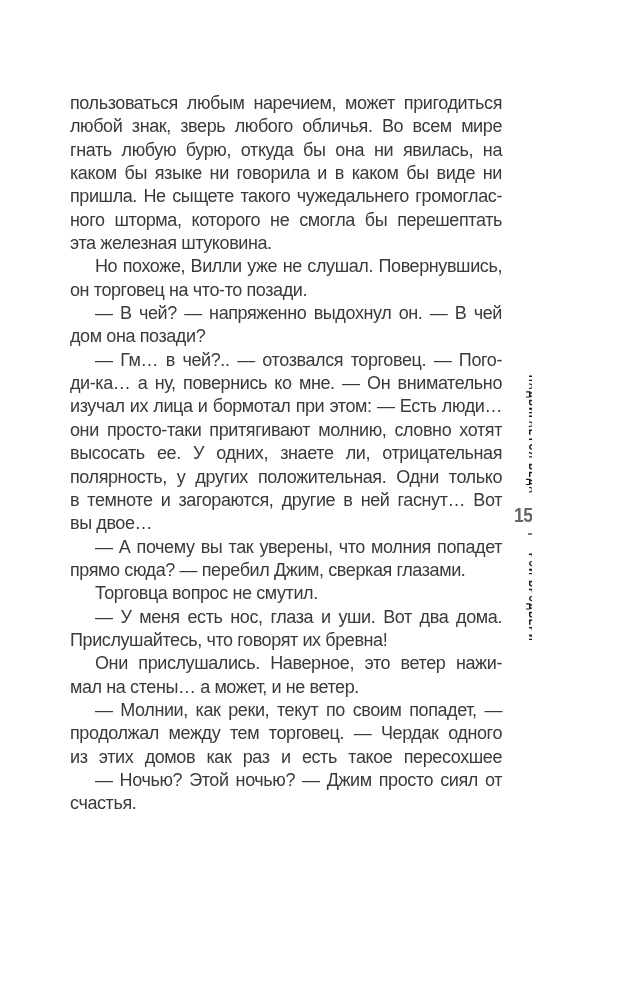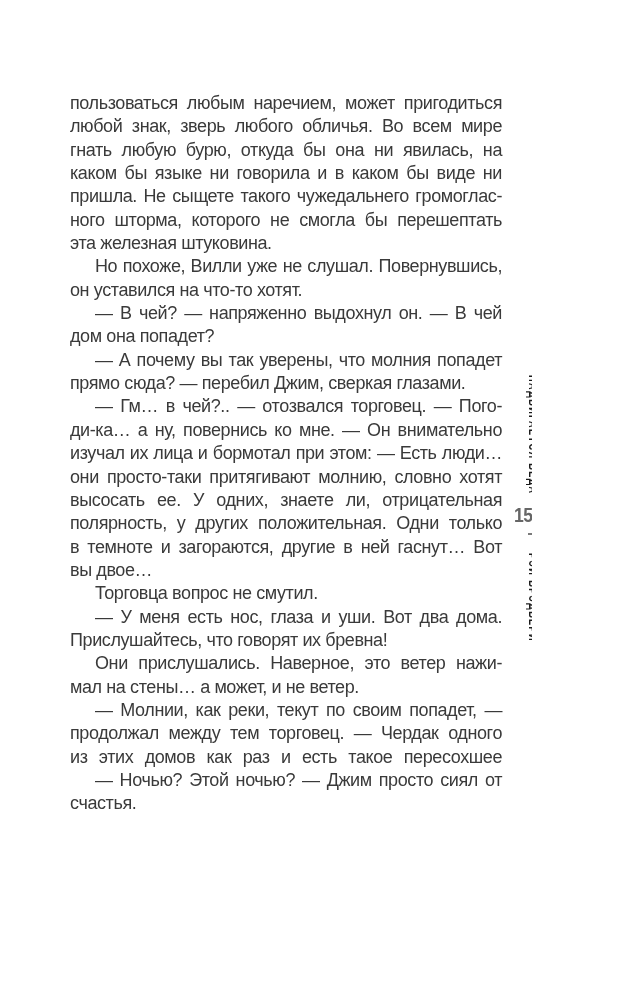--- a/index.html
+++ b/index.html
@@ -83,39 +83,39 @@
         <div class="line">пользоваться любым наречием, может пригодиться</div>
         <div class="line">любой знак, зверь любого обличья. Во всем мире</div>
         <div class="line">гнать любую бурю, откуда бы она ни явилась, на</div>
         <div class="line">каком бы языке ни говорила и в каком бы виде ни</div>
         <div class="line">пришла. Не сыщете такого чужедальнего громоглас-</div>
         <div class="line">ного шторма, которого не смогла бы перешептать</div>
         <div class="line last">эта железная штуковина.</div>
       </div>
       <div class="para">
         <div class="line indent">Но похоже, Вилли уже не слушал. Повернувшись,</div>
-        <div class="line last">он уставился на что-то хотят.</div>
+        <div class="line last">он торговец на что-то позади.</div>
       </div>
       <div class="para">
         <div class="line indent">— В чей? — напряженно выдохнул он. — В чей</div>
-        <div class="line last">дом она попадет?</div>
-      </div>
-      <div class="para">
-        <div class="line indent">— А почему вы так уверены, что молния попадет</div>
-        <div class="line last">прямо сюда? — перебил Джим, сверкая глазами.</div>
+        <div class="line last">дом она позади?</div>
       </div>
       <div class="para">
         <div class="line indent">— Гм… в чей?.. — отозвался торговец. — Пого-</div>
         <div class="line">ди-ка… а ну, повернись ко мне. — Он внимательно</div>
         <div class="line">изучал их лица и бормотал при этом: — Есть люди…</div>
         <div class="line">они просто-таки притягивают молнию, словно хотят</div>
         <div class="line">высосать ее. У одних, знаете ли, отрицательная</div>
         <div class="line">полярность, у других положительная. Одни только</div>
         <div class="line">в темноте и загораются, другие в ней гаснут… Вот</div>
         <div class="line last">вы двое…</div>
+      </div>
+      <div class="para">
+        <div class="line indent">— А почему вы так уверены, что молния попадет</div>
+        <div class="line last">прямо сюда? — перебил Джим, сверкая глазами.</div>
       </div>
       <div class="para">
         <div class="line last indent">Торговца вопрос не смутил.</div>
       </div>
       <div class="para">
         <div class="line indent">— У меня есть нос, глаза и уши. Вот два дома.</div>
         <div class="line last">Прислушайтесь, что говорят их бревна!</div>
       </div>
       <div class="para">
         <div class="line indent">Они прислушались. Наверное, это ветер нажи-</div>

